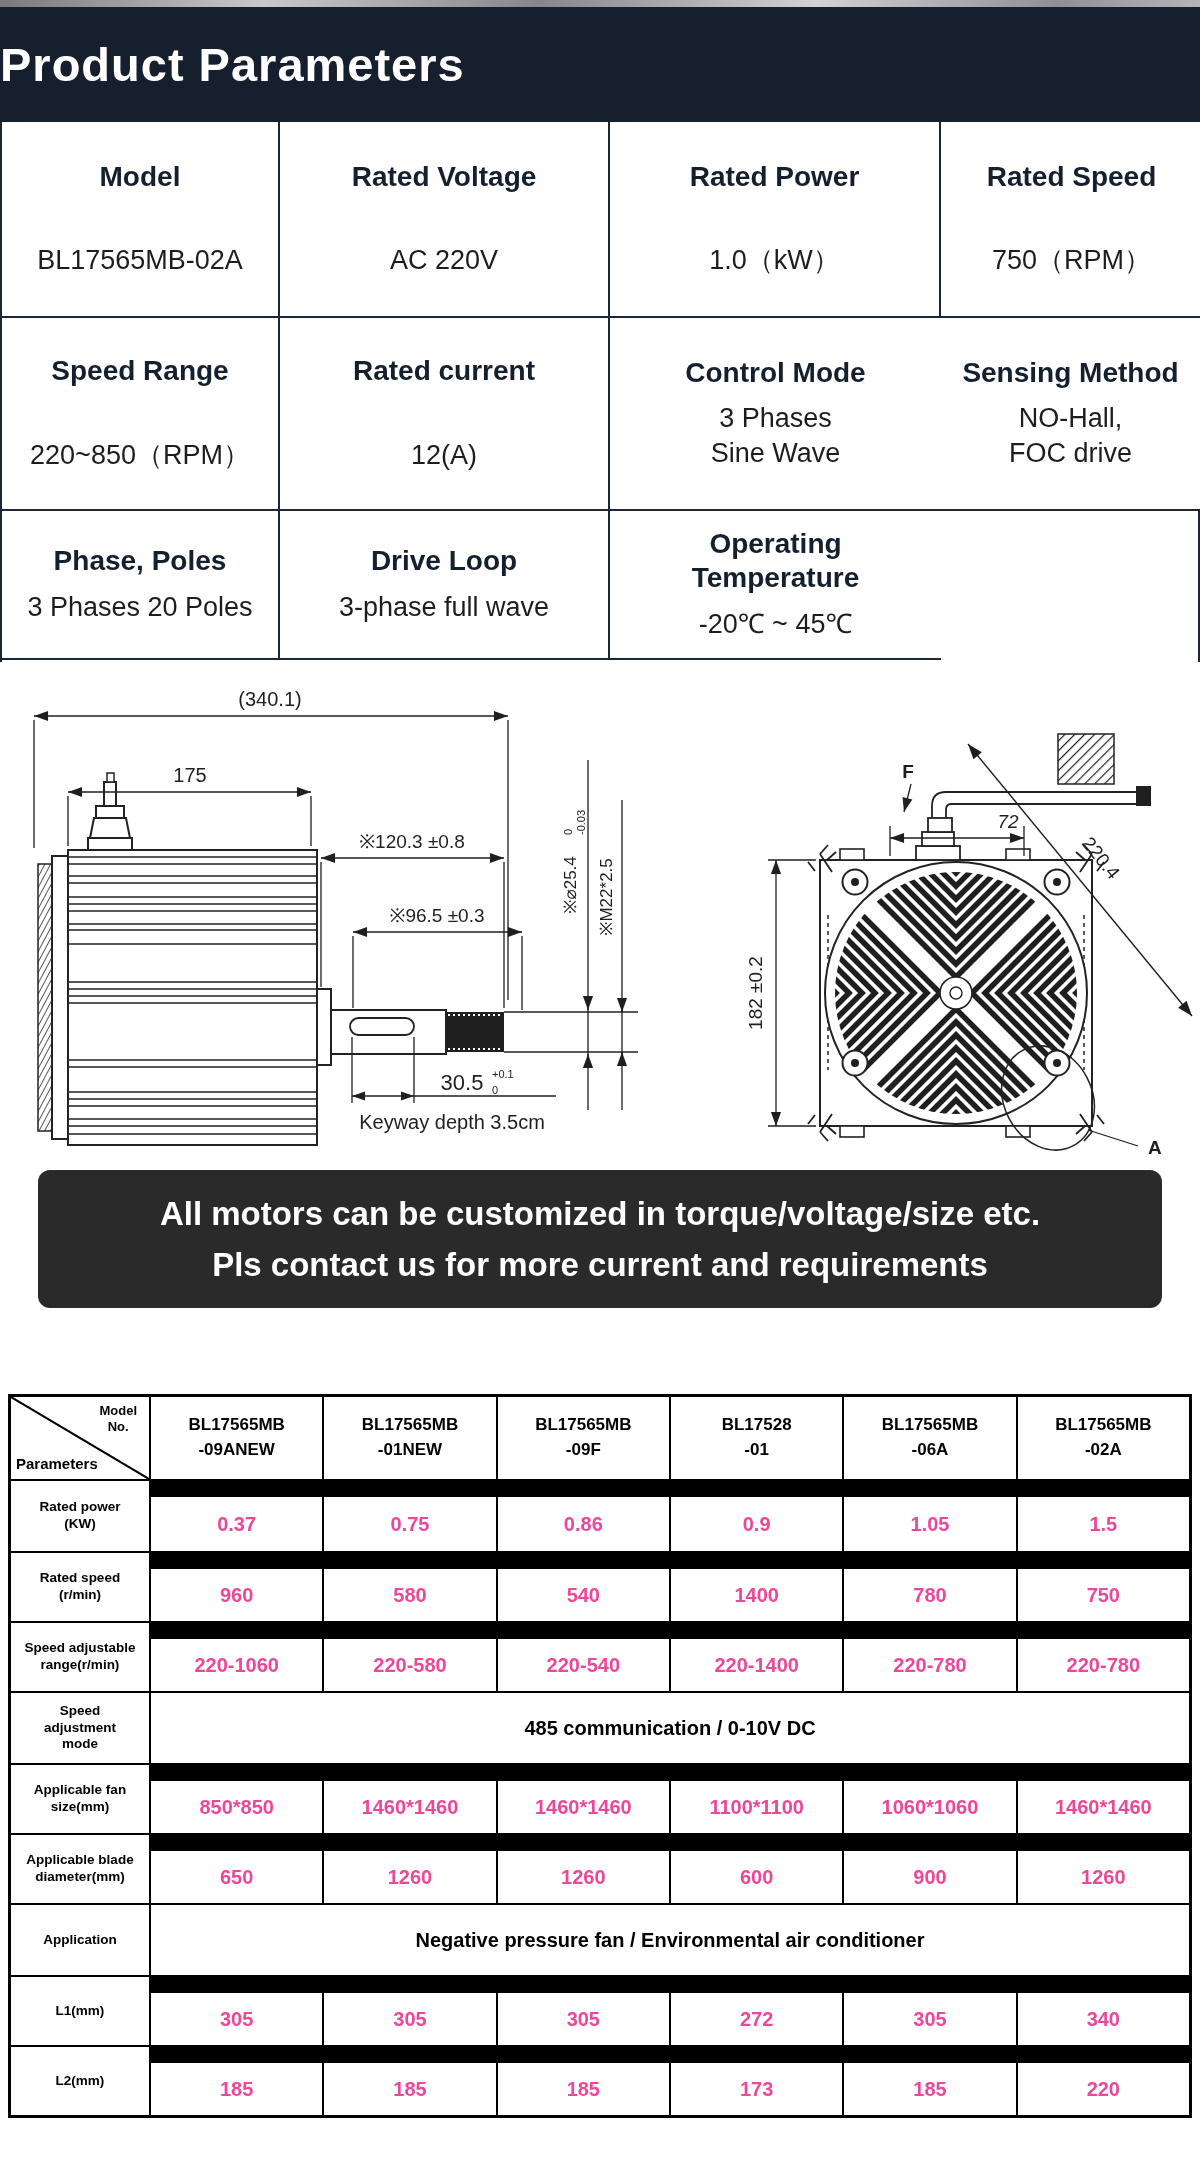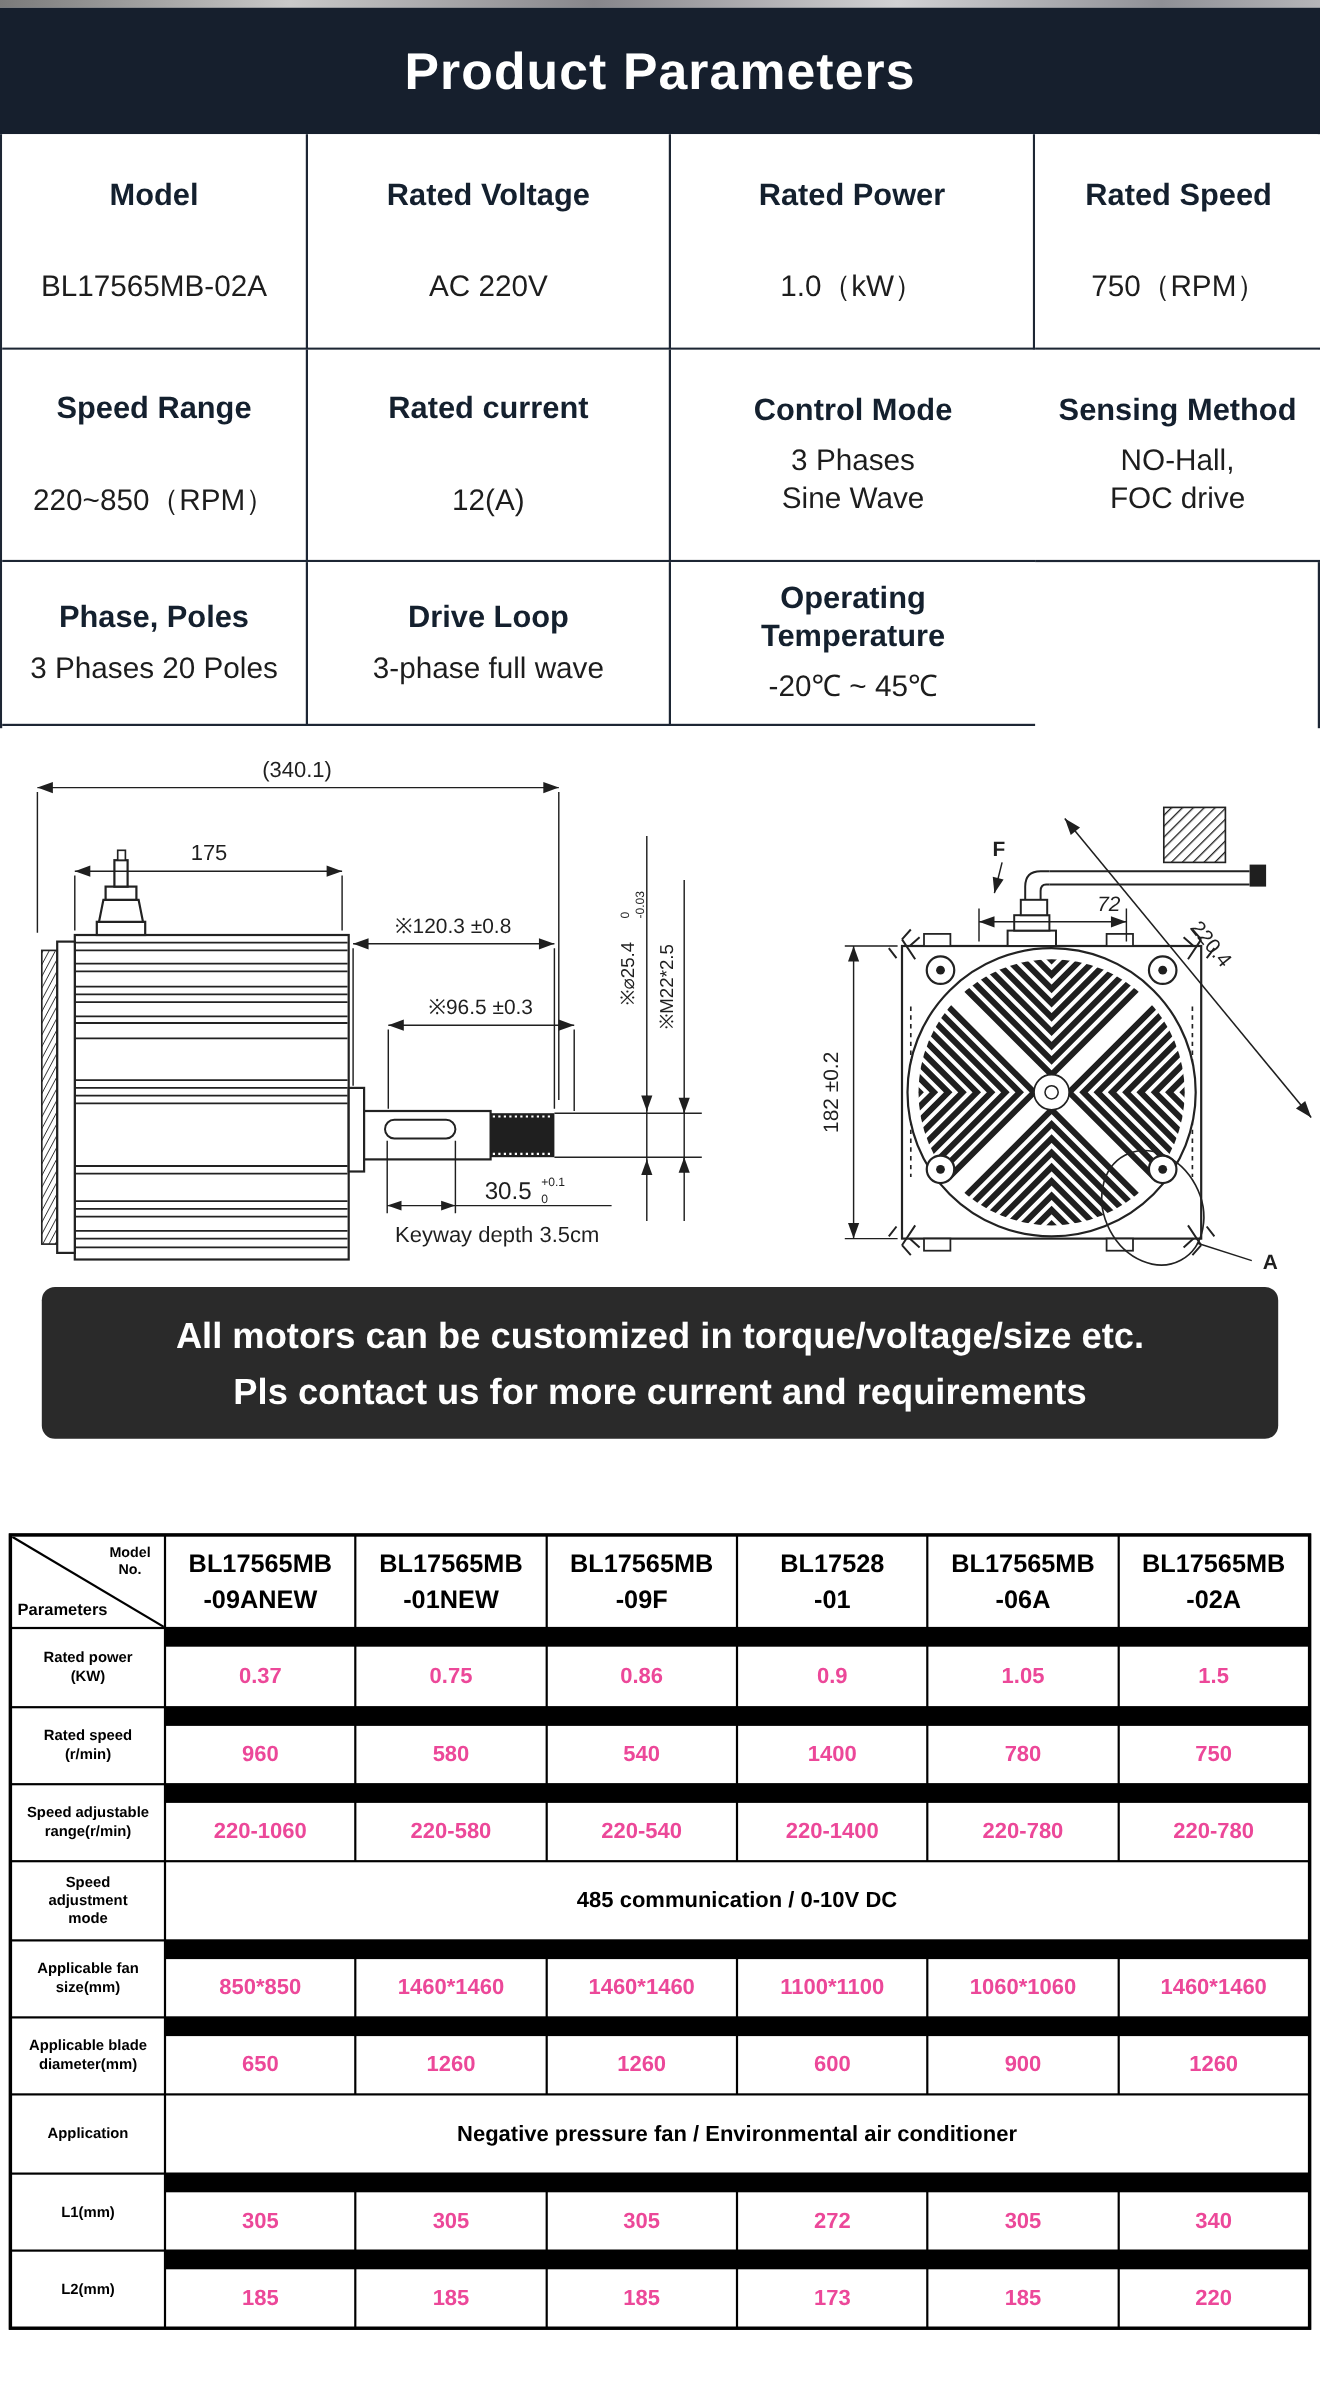--- a/index.html
+++ b/index.html
@@ -4,21 +4,21 @@
 <style>
   html,body{margin:0;padding:0;}
   body{width:1200px;height:2168px;position:relative;background:#fff;
        font-family:"Liberation Sans",sans-serif;overflow:hidden;}
   .abs{position:absolute;}
   
   .top-strip{top:0;left:0;width:1200px;height:7px;
     background:linear-gradient(to right,#7a7a7a,#c9c9c9 22%,#87868b 45%,#d2d2d4 68%,#8f9096 88%,#b5b5b8);}
   
   .title-bar{top:7px;left:0;width:1200px;height:115px;background:#161f2d;
-    display:flex;align-items:center;justify-content:center;}
+    display:flex;align-items:center;}
   .title-bar h1{margin:0;color:#fff;font-size:47px;font-weight:700;letter-spacing:1px;}
   
   .spec-table{top:122px;left:0;width:1200px;height:540px;display:grid;
     grid-template-columns:278px 330px 331px 261px;grid-template-rows:196px 193px 149px;
     border-left:2px solid #1d2634;border-right:2px solid #1d2634;box-sizing:border-box;}
   .spec-cell{display:flex;flex-direction:column;align-items:center;justify-content:center;
     border-right:2px solid #1d2634;border-bottom:2px solid #1d2634;background:#fff;box-sizing:border-box;}
   .spec-cell.last-col{border-right:none;}
   .gap-lg{gap:50px;}
   .gap-sm{gap:12px;}
@@ -35,21 +35,21 @@
   .bottom-table{top:1394px;left:8px;width:1184px;height:724px;box-sizing:border-box;
     display:grid;grid-template-columns:138px repeat(6,1fr);
     grid-template-rows:82px 70px 68px 68px 70px 68px 68px 70px 68px 68px;
     background:#000;border:3px solid #000;gap:2px;}
   .bt{background:#fff;display:flex;align-items:center;justify-content:center;text-align:center;box-sizing:border-box;}
   .bt-corner{position:relative;}
   .corner-top{position:absolute;top:6px;right:12px;font-size:13px;font-weight:700;
     white-space:pre-line;line-height:1.25;text-align:center;color:#000;}
   .corner-bottom{position:absolute;bottom:7px;left:5px;font-size:15px;font-weight:700;color:#000;}
   .corner-svg{position:absolute;inset:0;width:100%;height:100%;}
-  .bt-model{font-size:23px;font-weight:700;white-space:pre-line;line-height:1.45;color:#000;}
+  .bt-model{font-size:17px;font-weight:700;white-space:pre-line;line-height:1.45;color:#000;}
   .bt-label{font-size:13.5px;font-weight:700;white-space:pre-line;line-height:1.25;color:#000;padding:0 2px;}
   .bt-val{font-size:20px;font-weight:700;color:#ec4899;margin-top:16px;}
   .bt-merged{grid-column:2/8;font-size:20px;font-weight:700;color:#000;}
 </style>
 </head>
 <body>
 
 <div class="abs top-strip"></div>
 
 <div class="abs title-bar">

